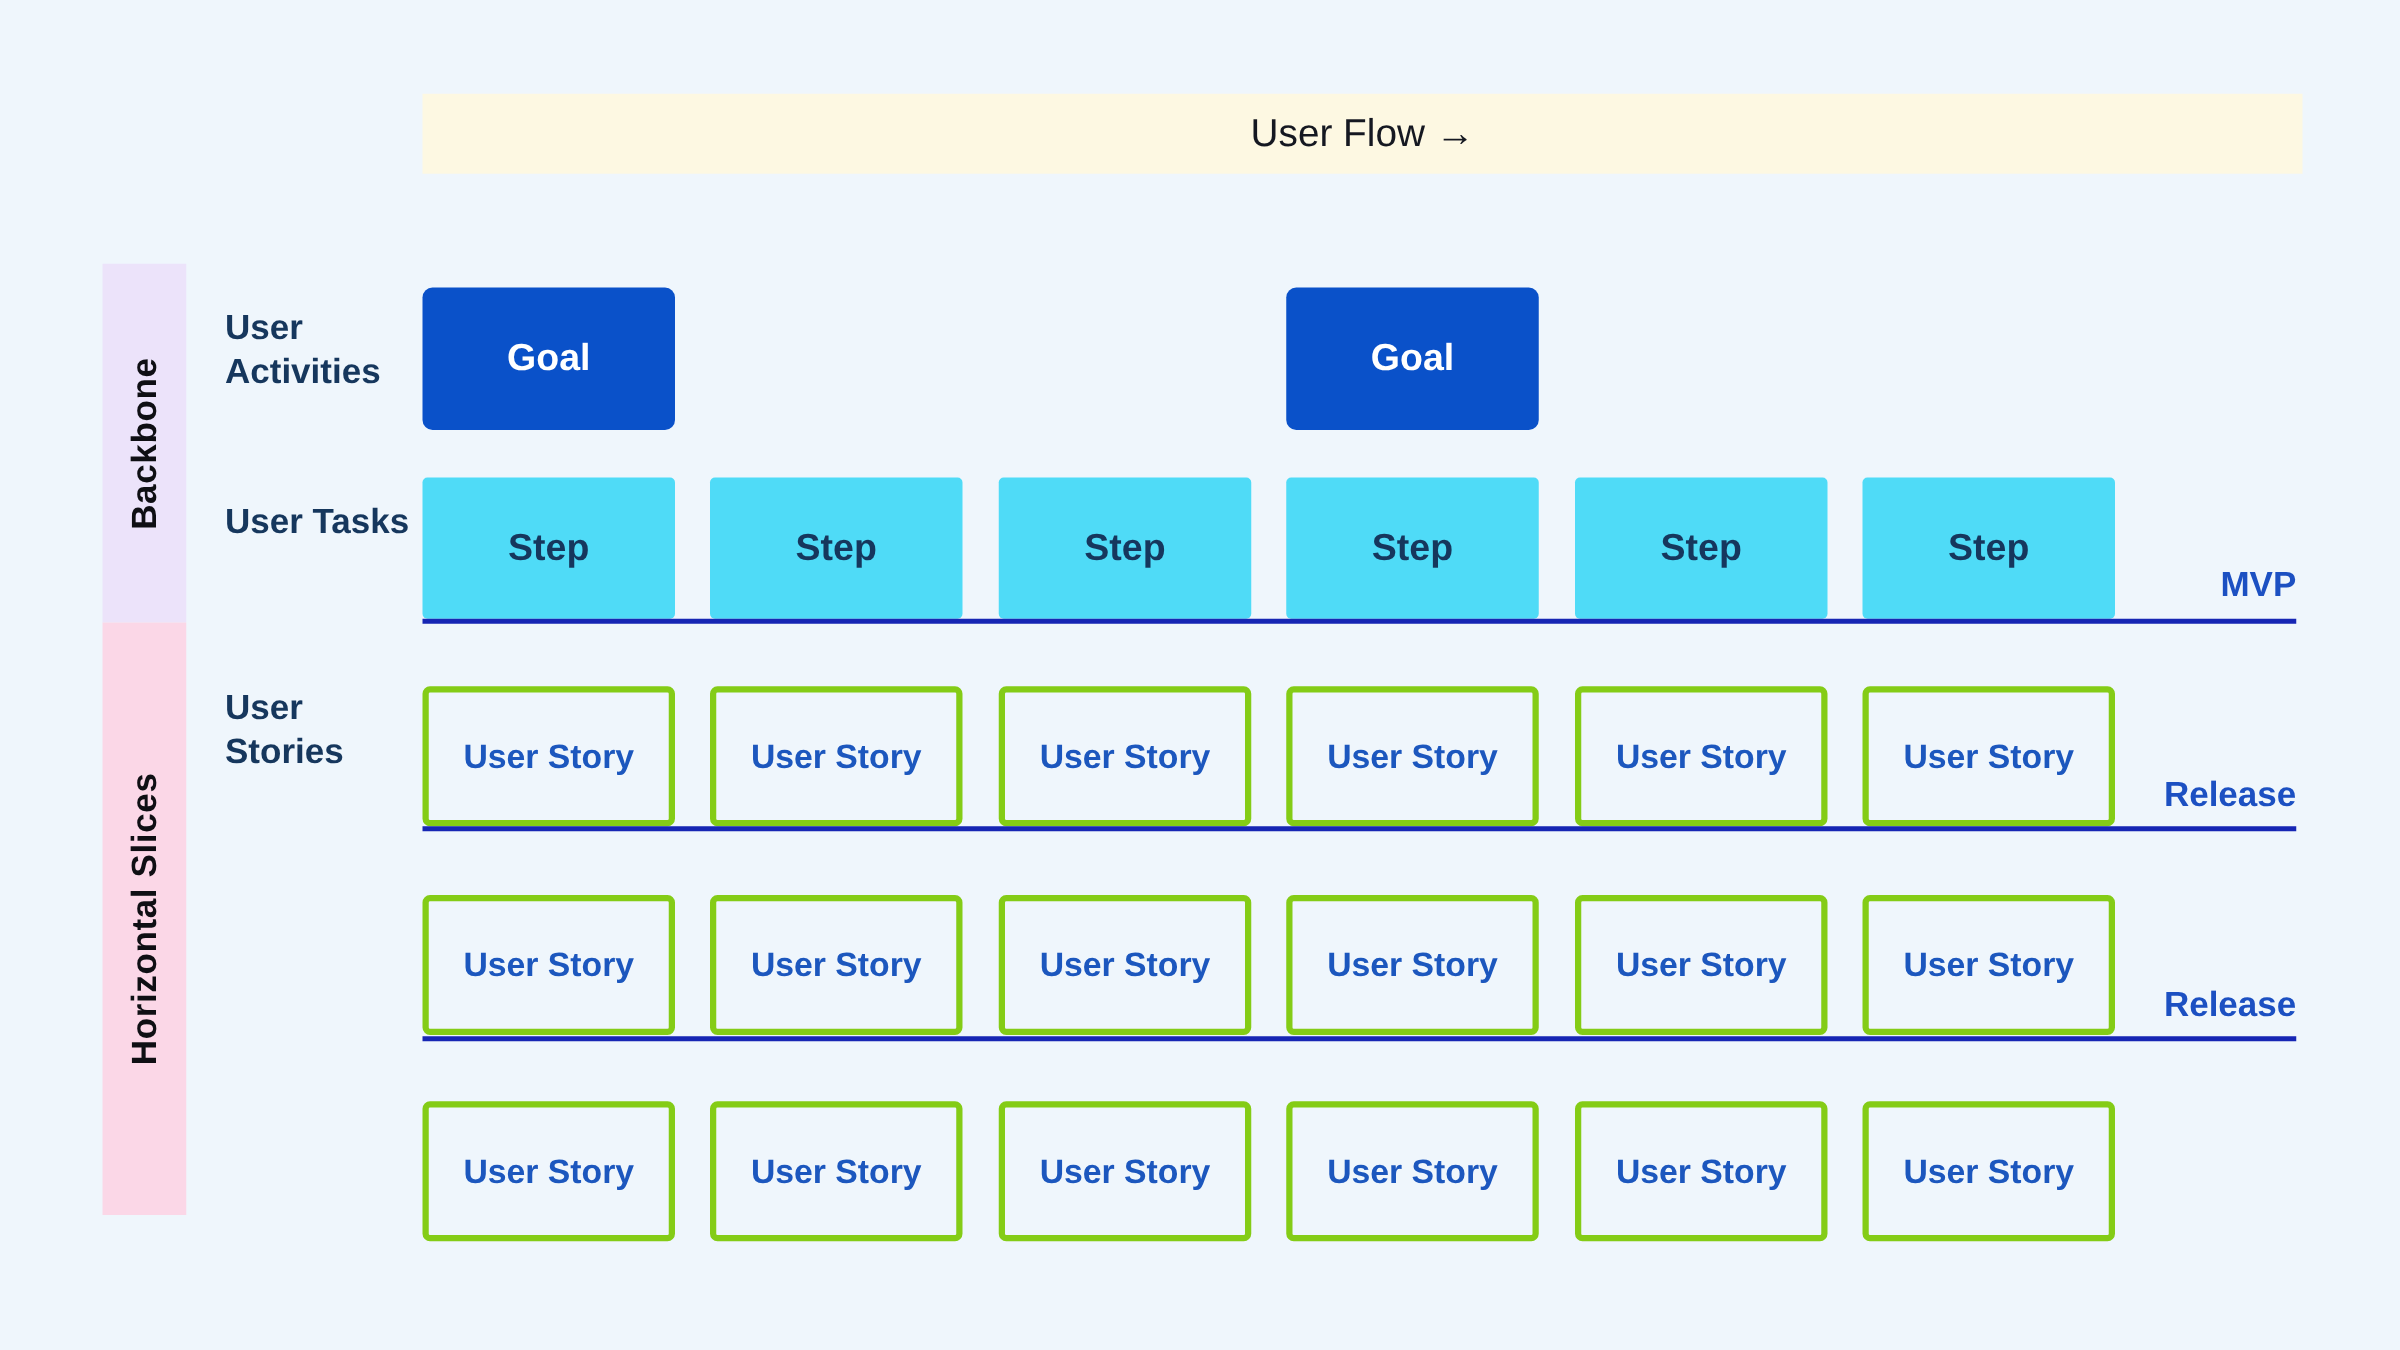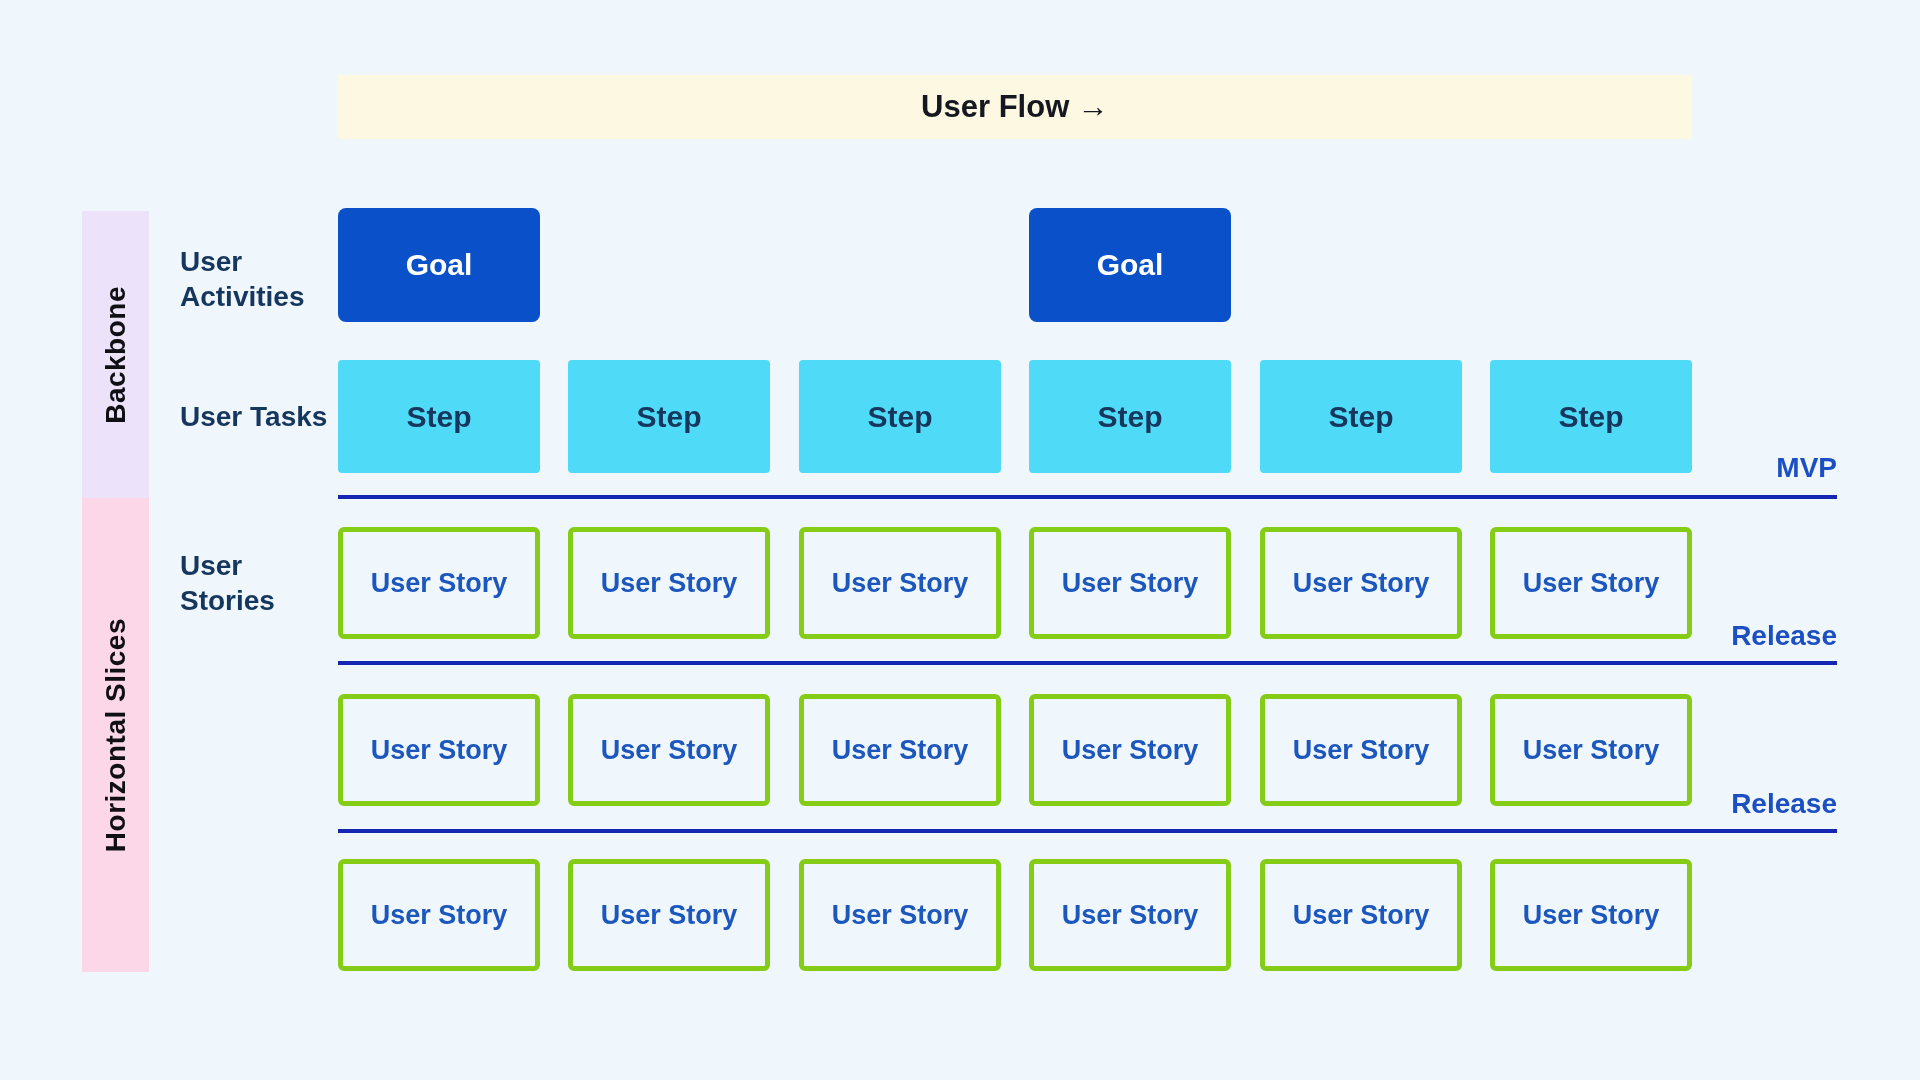--- a/index.html
+++ b/index.html
@@ -5,23 +5,23 @@
   html,body { margin:0; padding:0; background:#EFF6FC; }
   .canvas {
     position:relative; width:1920px; height:1080px;
     background:#EFF6FC; overflow:hidden;
     font-family:"Liberation Sans", sans-serif;
   }
   .abs { position:absolute; }
 
   
   .banner {
-    left:338px; top:75px; width:1354px; height:64px;
+    left:338px; top:75px; width:1504px; height:64px;
     background:#FDF8E2; display:flex; align-items:center; justify-content:center;
-    font-weight:700; font-size:31px; color:#151821;
+    font-weight:400; font-size:31px; color:#151821;
   }
 
   
   .band { left:82px; width:67px; display:flex; align-items:center; justify-content:center; }
   .band-backbone { top:211px; height:287px; background:#ECE3FA; }
   .band-slices   { top:498px; height:474px; background:#FBD7E7; }
   .band-label {
     writing-mode:vertical-rl; transform:rotate(180deg);
     font-weight:700; font-size:28px; color:#0F0F14; letter-spacing:0.5px;
     white-space:nowrap;
@@ -35,21 +35,21 @@
   .rl-activities { top:222px; height:114px; }
   .rl-tasks      { top:360px; height:113px; }
   .rl-stories    { top:527px; height:112px; }
 
   
   .c0{left:338px}.c1{left:568px}.c2{left:799px}.c3{left:1029px}.c4{left:1260px}.c5{left:1490px}
 
   
   .card {
     width:202px; box-sizing:border-box;
-    display:flex; align-items:center; justify-content:center; font-weight:700;
+    display:flex; align-items:center; justify-content:center; font-weight:700;margin-top:22px;
   }
   .goal  { top:208px; height:114px; background:#0A51C9; color:#FFFFFF; border-radius:8px; font-size:30px; }
   .step  { top:360px; height:113px; background:#4FDBF7; color:#16375D; border-radius:4px; font-size:30px; }
   .story { height:112px; border:5px solid #84cc16; border-radius:6px; color:#1C57BE; font-size:27px; background:transparent; }
   .sr0{top:527px}.sr1{top:694px}.sr2{top:859px}
 
   
   .divline  { left:338px; width:1499px; height:4px; background:#1626B4; }
   .dl0{top:495px}.dl1{top:661px}.dl2{top:829px}
   .divlabel { right:83px; font-weight:700; font-size:28px; color:#1C50C2; }

